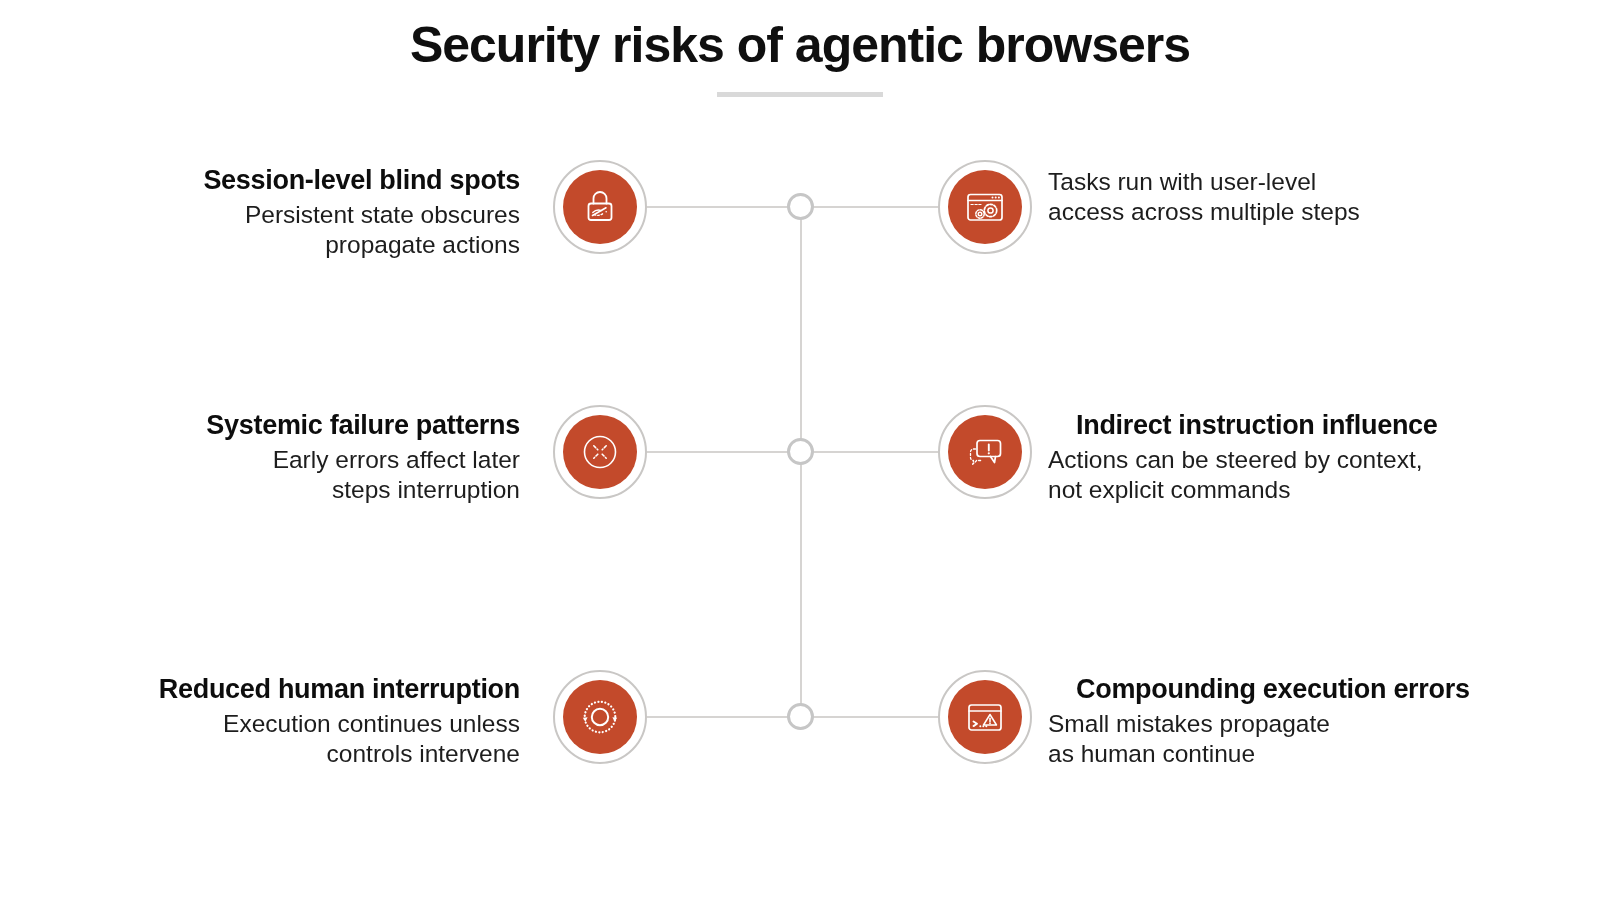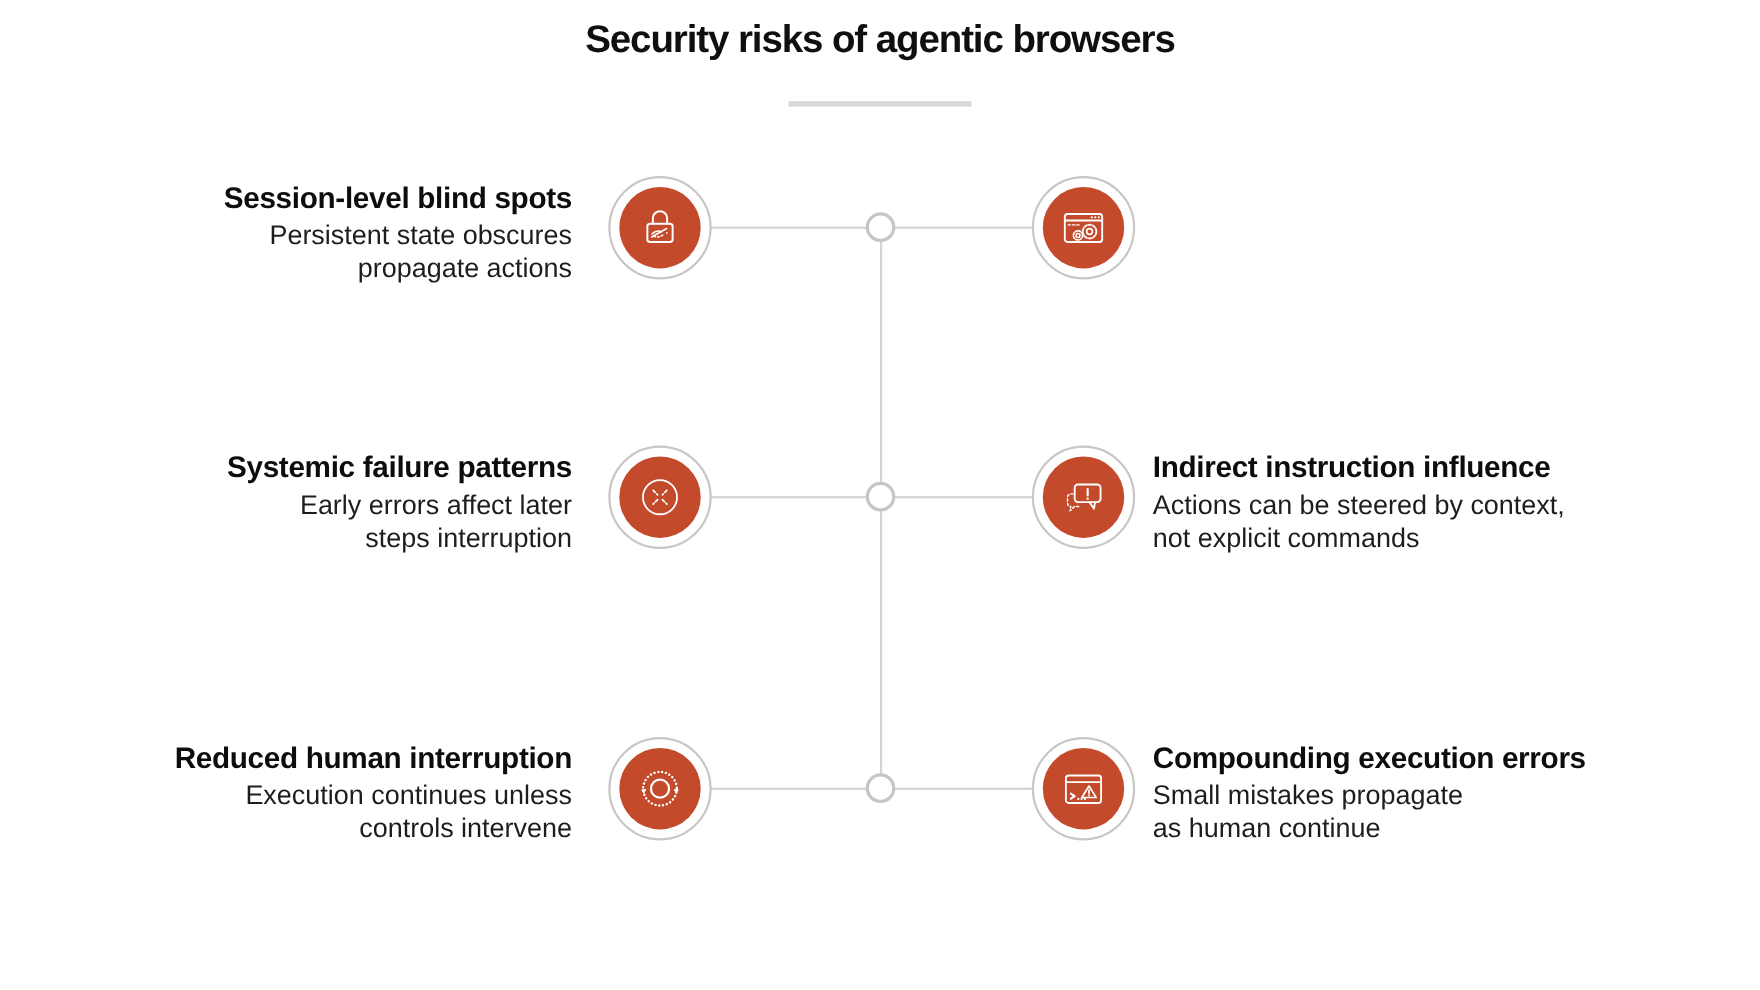--- a/index.html
+++ b/index.html
@@ -3,21 +3,21 @@
 <meta charset="utf-8">
 <style>
   html,body{margin:0;padding:0;background:#ffffff;}
   .canvas{
     position:relative;width:1600px;height:900px;overflow:hidden;background:#ffffff;
     font-family:"Liberation Sans",sans-serif;
   }
   
   .page-title{
     position:absolute;top:16px;left:0;width:1600px;text-align:center;
-    font-size:35px;font-weight:800;letter-spacing:-1px;color:#0f0f0f;margin:0;
+    font-size:50px;font-weight:800;letter-spacing:-1px;color:#0f0f0f;margin:0;
   }
   .title-rule{
     position:absolute;left:717px;top:92px;width:166px;height:5px;background:#d9d9d9;
   }
   
   .spine{position:absolute;left:800px;top:207px;width:2px;height:510px;background:var(--line);}
   .hline{position:absolute;left:645px;width:296px;height:2px;background:var(--line);}
   .hline.r1{top:206px}.hline.r2{top:451px}.hline.r3{top:716px}
   .node{
     position:absolute;width:21px;height:21px;border-radius:50%;
@@ -32,21 +32,21 @@
   }
   .badge .disc{
     width:74px;height:74px;border-radius:50%;background:var(--accent);
     display:flex;align-items:center;justify-content:center;
   }
   .badge.bleft{left:553px}.badge.bright{left:938px}
   .badge.r1{top:160px}.badge.r2{top:405px}.badge.r3{top:670px}
   .disc svg{display:block}
   
   .txt{position:absolute;}
-  .txt .heading{font-size:27px;line-height:33px;font-weight:800;letter-spacing:-0.3px;color:#0d0d0d;}
+  .txt .heading{font-size:27px;line-height:33px;font-weight:800;letter-spacing:-0.3px;color:#0d0d0d;margin-left:28px;}
   .txt .body{font-size:24.5px;line-height:29.5px;font-weight:400;color:#1d1d1d;margin-top:3px;}
   .txt.tleft{right:1080px;width:520px;text-align:right;}
   .txt.tright{left:1048px;width:500px;text-align:left;}
   .txt.r1{top:164px}.txt.r2{top:409px}.txt.r3{top:673px}
 </style>
 </head>
 <body>
 
 <div class="canvas">
 
@@ -88,20 +88,21 @@
         <circle cx="37.9" cy="14.5" r="1" fill="#ffffff" stroke="none"></circle>
         <path d="M10 21.5 h2.2 M14 21.5 h2.2 M17.8 21.5 h2.2" stroke-width="1.2"></path>
         <circle cx="29.5" cy="27.5" r="6.2" stroke-dasharray="2.4 1.6"></circle>
         <circle cx="29.5" cy="27.5" r="2.6" stroke-width="1.5"></circle>
         <circle cx="19" cy="31" r="4.2" stroke-width="1.5" stroke-dasharray="1.9 1.4"></circle>
         <circle cx="19" cy="31" r="1.8" stroke-width="1.4"></circle>
       </svg>
     </div>
   </div>
   <div class="txt tright r1">
+    <div class="body"><span>Tasks run with user-level</span><br><span>access across multiple steps</span></div>
   </div>
 
   <div class="txt tleft r2">
     <div class="heading">Systemic failure patterns</div>
     <div class="body"><span>Early errors affect later</span><br><span>steps interruption</span></div>
   </div>
   <div class="badge bleft r2">
     <div class="disc">
       <svg width="48" height="48" viewBox="0 0 48 48" fill="none" stroke="#ffffff" stroke-width="1.6" stroke-linecap="round">
         <circle cx="24" cy="24" r="15.5"></circle>

